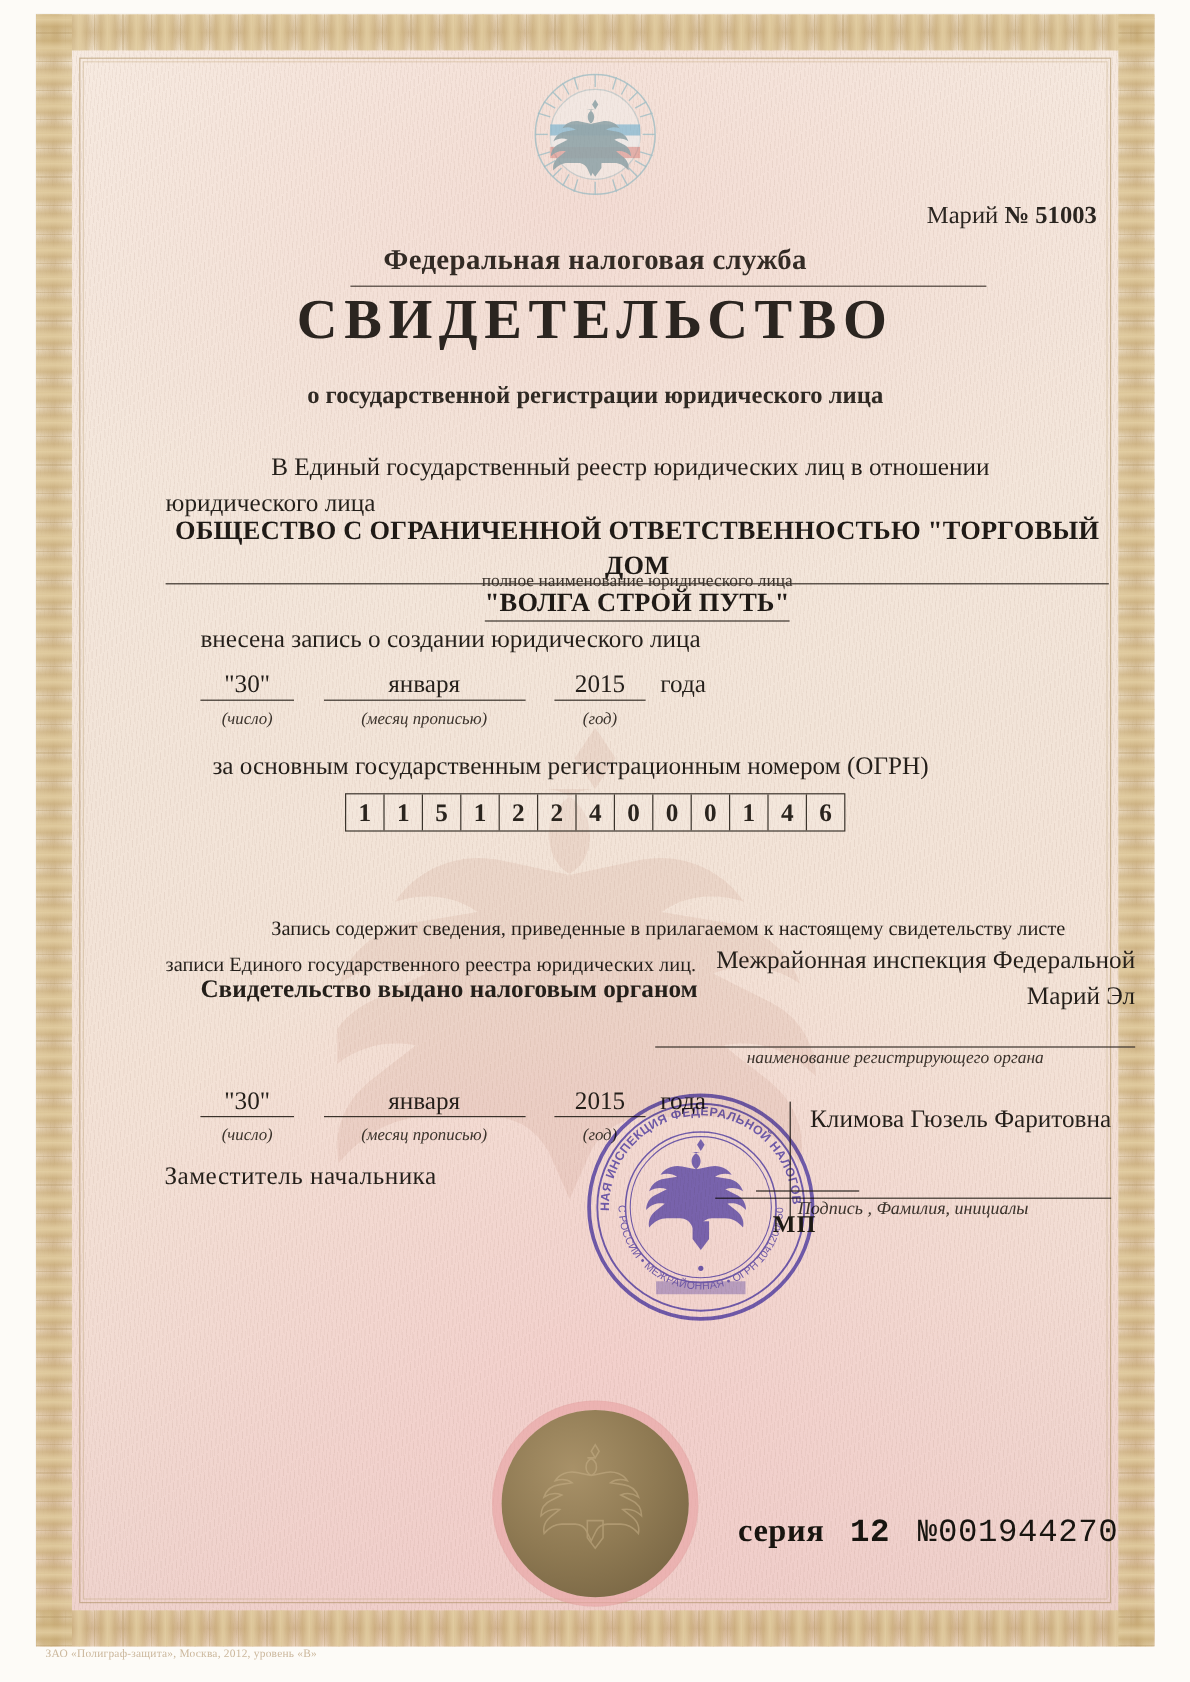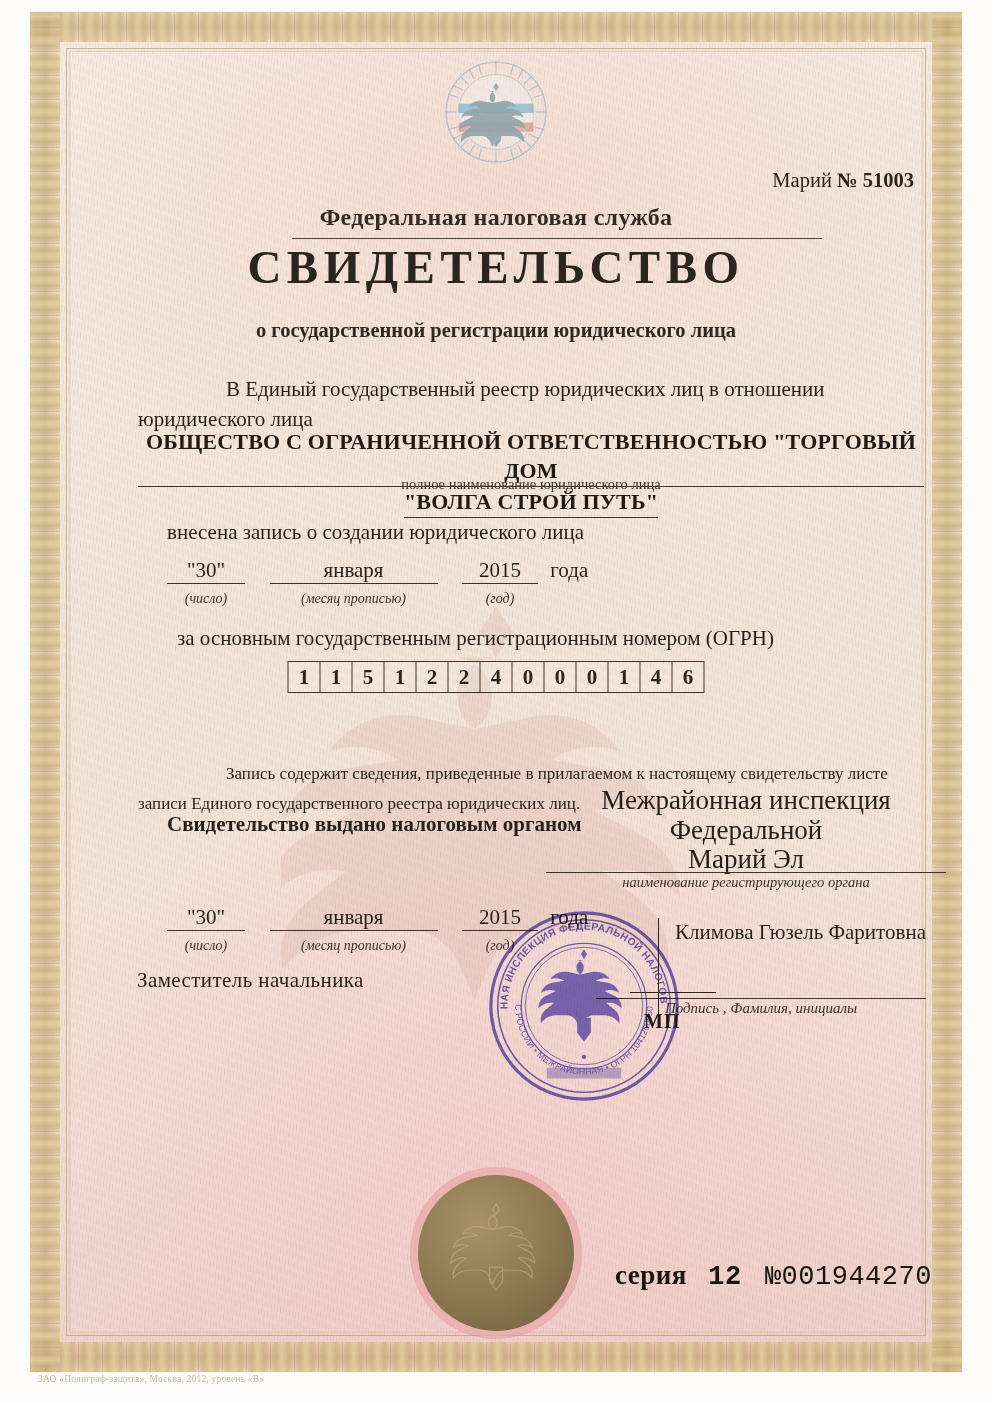--- a/index.html
+++ b/index.html
@@ -140,22 +140,22 @@
 
   #p4{
     position:absolute;left:108px;right:38px;top:747px;
     font-size:17px;line-height:30px;color:#241f1a;text-indent:88px;
   }
 
   #issued-label{
     position:absolute;left:137px;top:800px;font-size:21px;color:#241f1a;font-weight:bold;
   }
   #authority{
-    position:absolute;left:516px;width:400px;top:774px;text-align:center;
-    font-size:27px;line-height:29.5px;color:#241f1a;
+    position:absolute;left:516px;width:400px;top:774px;text-align:right;
+    font-size:21px;line-height:29.5px;color:#241f1a;
   }
   #authority-rule{
     position:absolute;left:516px;width:400px;top:860px;height:0;
     border-top:1.4px solid #3a322b;
   }
   #authority-cap{
     position:absolute;left:516px;width:400px;top:862px;text-align:center;
     font-size:14.5px;font-style:italic;color:#3a322b;
   }
 

